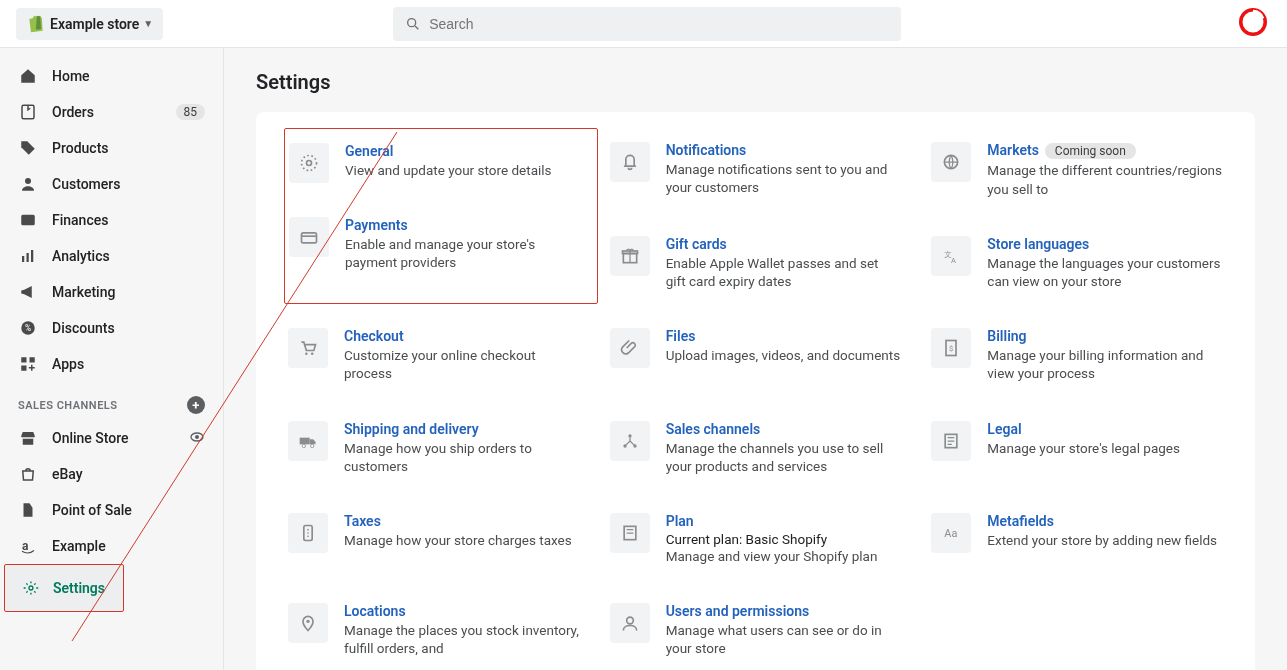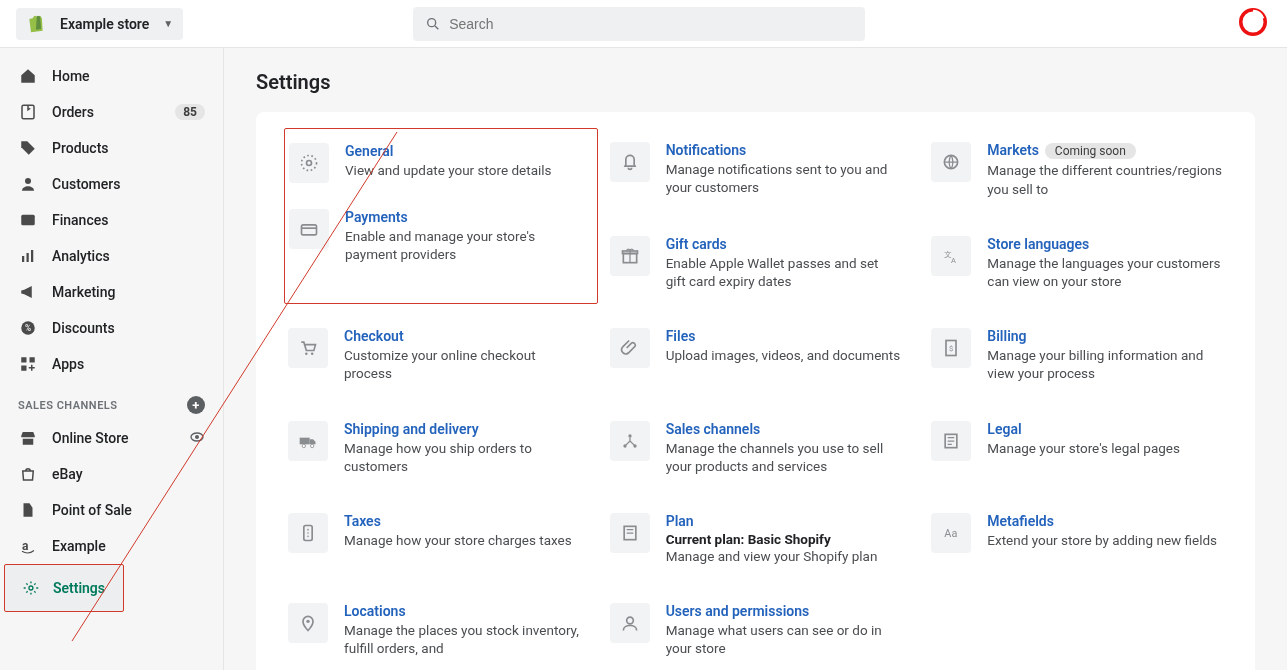--- a/index.html
+++ b/index.html
@@ -18,33 +18,33 @@
     background: #fff;
     border-bottom: 1px solid #e5e5e5;
     display: flex;
     align-items: center;
     padding: 0 16px;
     position: relative;
   }
   .store-btn {
     display: flex;
     align-items: center;
-    gap: 14px;
+    gap: 4px;
     background: #eef0f1;
     border-radius: 4px;
     padding: 6px 10px;
     font-weight: 600;
     font-size: 14px;
     cursor: pointer;
   }
   .store-btn svg.logo { width: 20px; height: 20px; }
   .store-btn .caret { font-size: 10px; color:#616161;}
   .searchbar {
     margin-left: 230px;
-    width: 452px;
+    width: 508px;
     height: 34px;
     background: #eef0f1;
     border-radius: 4px;
     display: flex;
     align-items: center;
     padding: 0 12px;
     gap: 8px;
     color: #6d7175;
   }
   .searchbar input {
@@ -84,21 +84,21 @@
     color: #202223;
     cursor: pointer;
   }
   .nav-item .nav-icon { width: 20px; height:20px; display:flex; align-items:center; justify-content:center; color:#4a4a4a;}
   .nav-item .badge {
     margin-left: auto;
     background: #e5e5e5;
     border-radius: 10px;
     padding: 1px 8px;
     font-size: 12px;
-    font-weight: 700;
+    font-weight: 400;
     color:#3d3d3d;
   }
   .section-heading {
     display: flex;
     align-items: center;
     padding: 14px 18px 6px;
     font-size: 11px;
     letter-spacing: 0.5px;
     color: #6d7175;
     font-weight: 600;
@@ -177,41 +177,41 @@
     font-size: 14px;
     margin-bottom: 2px;
   }
   .card .desc {
     color: #4b4e51;
     font-size: 13.5px;
     line-height: 1.35;
   }
   .card .sub {
     color: #202223;
-    font-weight: 700;
+    font-weight: 400;
     font-size: 13.5px;
   }
   .chip {
     display:inline-block;
     background: #e5e5e5;
     border-radius: 10px;
     padding: 1px 10px;
     font-size: 12px;
     color:#3d3d3d;
     font-weight:400;
     margin-left:6px;
     vertical-align: middle;
   }
   .highlight-box {
     border: 1.5px solid #d13a2a;
     padding: 10px 16px 10px 2px;
     margin: -10px -16px -10px -2px;
     border-radius: 2px;
   }
-  .col1-wrapper { display:flex; flex-direction:column; gap:18px;}
+  .col1-wrapper { display:flex; flex-direction:column; gap:26px;}
 
   
   .anno-line {
     position: absolute;
     pointer-events: none;
     z-index: 50;
   }
 </style>
 </head>
 <body>

